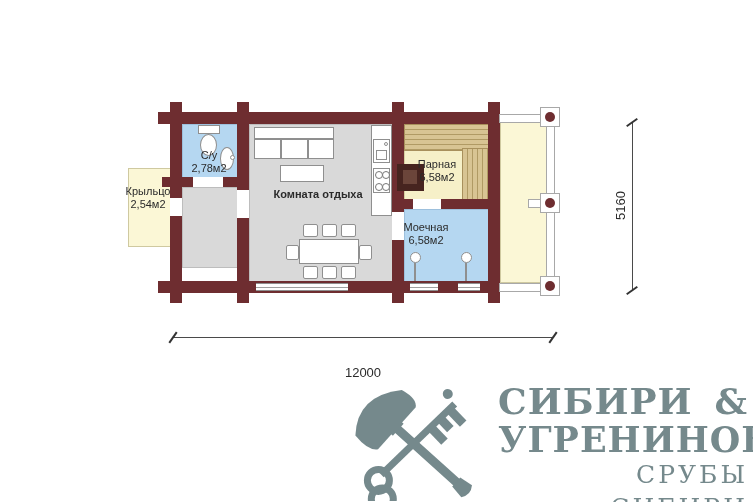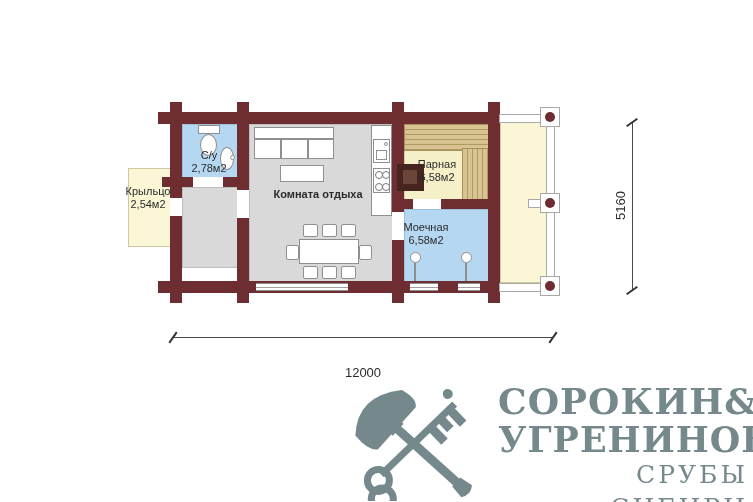--- a/index.html
+++ b/index.html
@@ -183,20 +183,20 @@
       <rect x="6" y="-3.5" width="102" height="7" fill="#75898c"></rect>
       <rect x="70" y="2" width="9" height="18" fill="#75898c"></rect>
       <rect x="83" y="2" width="9" height="13" fill="#75898c"></rect>
       <rect x="96" y="2" width="9" height="18" fill="#75898c"></rect>
       <circle cx="110" cy="-12" r="5" fill="#75898c"></circle>
     </g>
   </svg>
 
   <div class="logo-text">
     <div class="logo-l1">
-      <span>СОРОКИН</span>
+      <span>СИБИРИ</span>
       <span>&amp;</span>
     </div>
     <div class="logo-l2">УГРЕНИНОВ</div>
     <div class="logo-l3">СРУБЫ СИБИРИ</div>
   </div>
 
 </div>
 
 </body></html>

